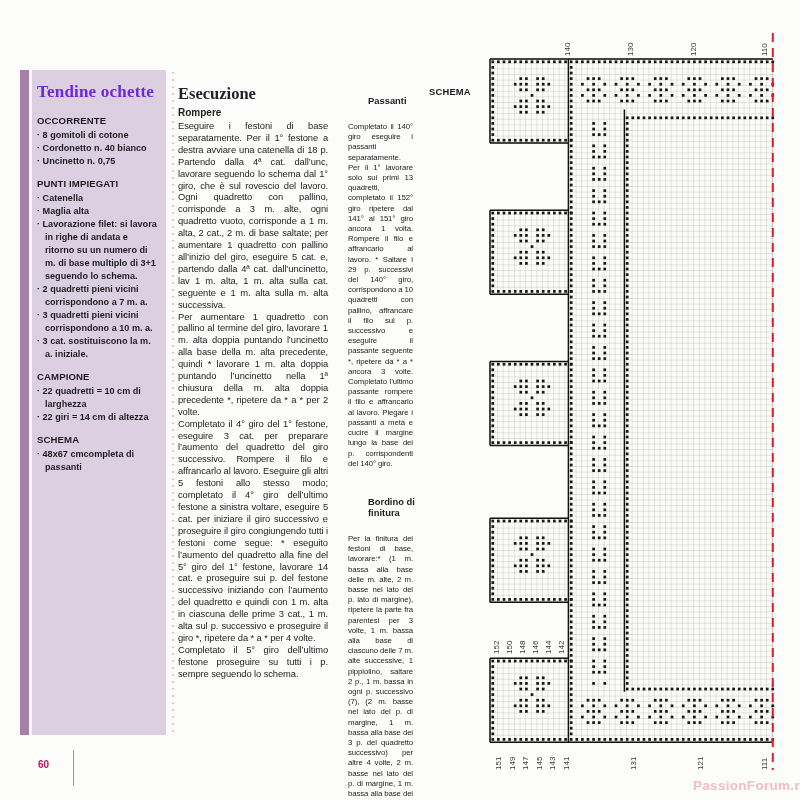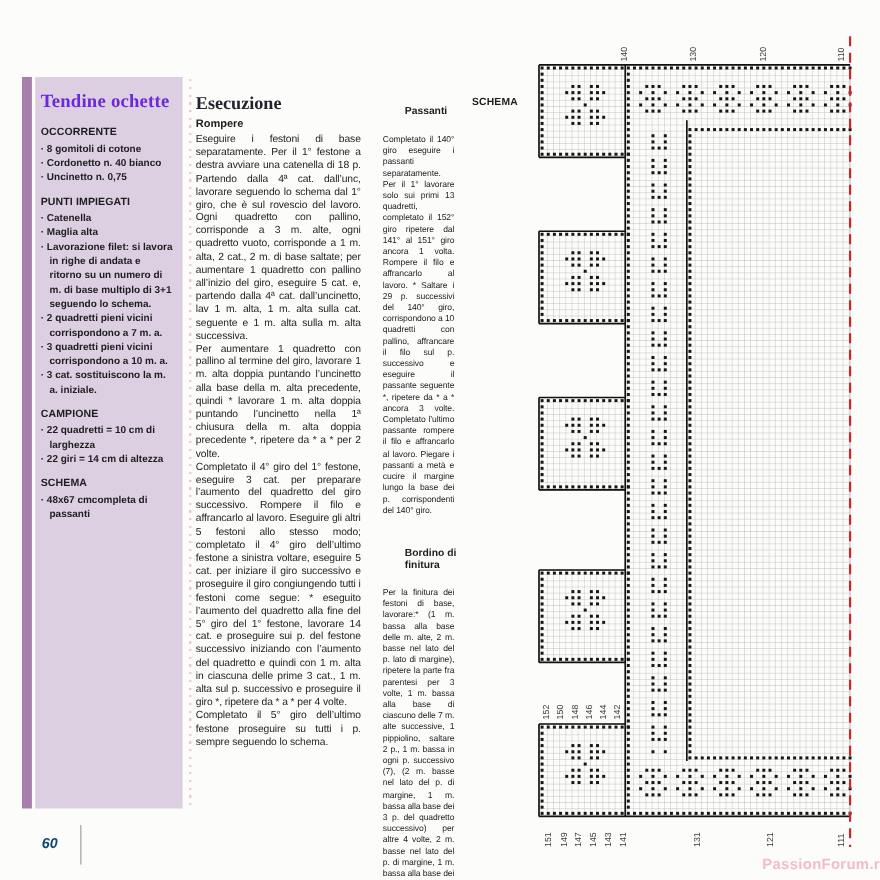--- a/index.html
+++ b/index.html
@@ -25,21 +25,21 @@
   .col-exec p{margin:0;font-size:9.4px;line-height:11.9px;text-align:justify;letter-spacing:-.1px;}
   
   .col-pass{position:absolute;left:332px;top:95px;width:97px;}
   .pass-h{font-size:9.4px;font-weight:700;margin:0 0 2px 0;padding-left:36px;}
   .col-pass p{margin:16px;font-size:7.8px;line-height:10.2px;text-align:justify;letter-spacing:-.1px;}
   .gap{height:11px;}
   
   .schema-h{position:absolute;left:429px;top:86px;font-size:9.4px;font-weight:700;letter-spacing:.2px;}
   .schema{position:absolute;left:486px;top:18px;width:312px;height:772px;}
   
-  .pageno{position:absolute;left:38px;top:759px;font-size:13px;font-weight:700;color:#0c4a6e;font-style:italic;}
+  .pageno{position:absolute;left:38px;top:759px;font-size:10px;font-weight:700;color:#be185d;}
   .pagediv{position:absolute;left:73px;top:750px;width:1px;height:36px;background:#9a9a9a;}
   .watermark{position:absolute;left:693px;top:778px;font-size:13.5px;font-weight:700;
              color:#f1bcc9;letter-spacing:.3px;}
 </style>
 </head>
 <body>
 
 <div class="page">
 
   <div class="side-accent"></div>

